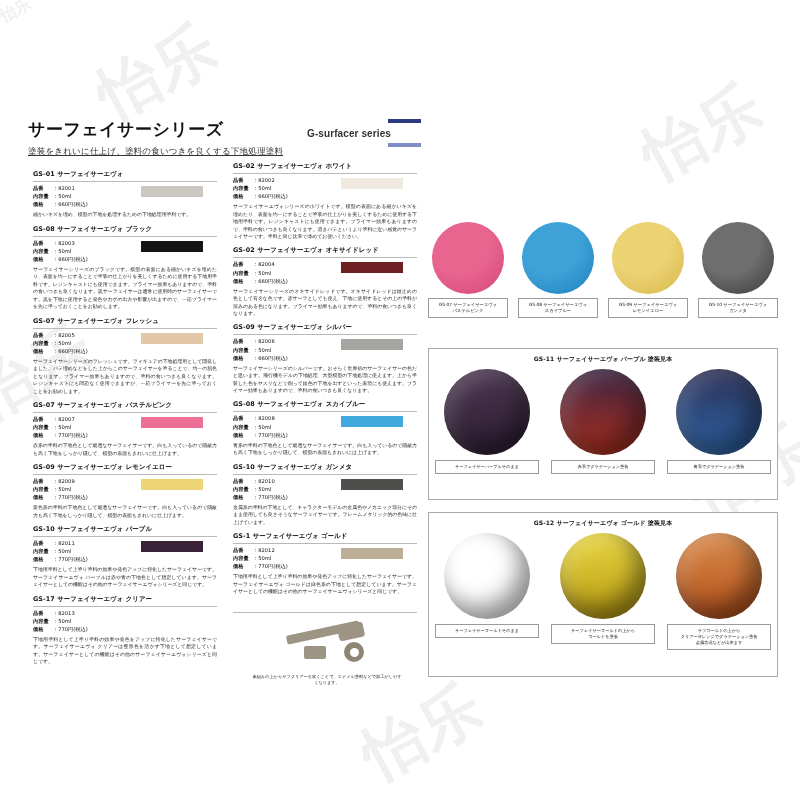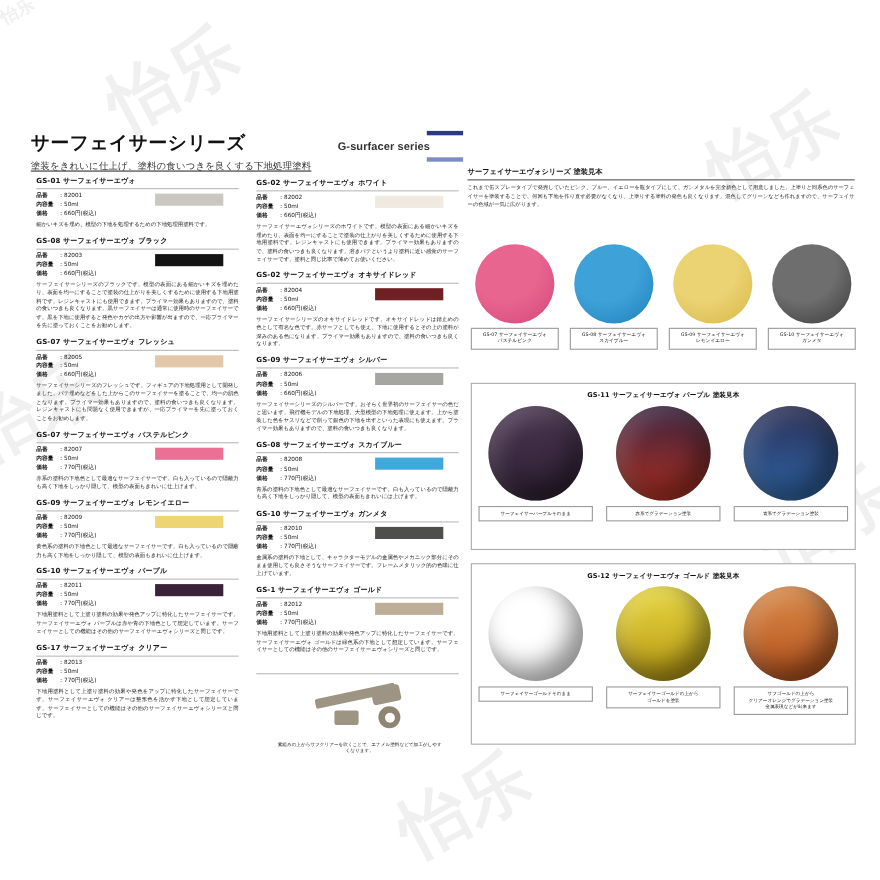--- a/index.html
+++ b/index.html
@@ -35,21 +35,21 @@
     position:absolute;left:307px;top:128px;
     font-size:10px;font-weight:700;color:#333;letter-spacing:.1px;
     font-family:"Liberation Sans",sans-serif;
   }
   .bar{position:absolute;left:388px;width:33px;height:4px;}
   .bar-top{top:119px;background:#2d3a80;}
   .bar-bot{top:143px;background:#7f8cc4;}
 
   
   .col{position:absolute;width:184px;}
-  .colA{left:33px;top:160px;}
+  .colA{left:33px;top:170px;}
   .colB{left:233px;top:162px;}
 
   .prod{margin-bottom:6px;}
   .prod-title{
     font-size:6.4px;font-weight:700;color:#111;letter-spacing:.1px;
     padding-bottom:2px;margin-bottom:0;
   }
   .rule{height:1px;background:#b9b9b9;margin-bottom:2px;}
   .spec-row{display:flex;align-items:flex-start;}
   .spec{flex:0 0 108px;}
@@ -305,25 +305,20 @@
     <div class="photo">
       <div class="pt" style="left:34px;top:6px;width:74px;height:9px;border-radius:2px;transform:rotate(-12deg);"></div>
       <div class="pt" style="left:86px;top:2px;width:26px;height:15px;border-radius:3px;transform:rotate(-12deg);"></div>
       <div class="pt" style="left:52px;top:24px;width:22px;height:13px;border-radius:2px;"></div>
       <div class="pt" style="left:92px;top:20px;width:20px;height:20px;border-radius:50%;background:#8e8573;"></div>
       <div class="pt" style="left:98px;top:26px;width:9px;height:9px;border-radius:50%;background:#ffffff;"></div>
     </div>
     <div class="photo-cap">素組みの上からサフクリアーを吹くことで、エナメル塗料などで加工がしやすくなります。</div>
   </div>
 
-  <div class="rp">
-    <div class="rp-title">サーフェイサーエヴォシリーズ 塗装見本</div>
-    <div class="rp-rule"></div>
-    <div class="rp-lead">これまで缶スプレータイプで発売していたピンク、ブルー、イエローを瓶タイプにして、ガンメタルを完全新色として用意しました。上塗りと同系色のサーフェイサーを塗装することで、何回も下地を作り直す必要がなくなり、上塗りする塗料の発色も良くなります。混色してグリーンなども作れますので、サーフェイサーの色域が一気に広がります。</div>
-  </div>
 
   <div class="sw-grid" id="sw-grid">
       <div class="sw-cell">
         <div class="ball" style="background: radial-gradient(circle at 38% 30%, rgb(232, 101, 143) 0%, rgb(232, 101, 143) 45%, rgb(212, 70, 122) 100%);"></div>
         <div class="cap" style="white-space: pre-line;">GS-07 サーフェイサーエヴォ
 パステルピンク</div>
       </div>
       <div class="sw-cell">
         <div class="ball" style="background: radial-gradient(circle at 38% 30%, rgb(62, 162, 216) 0%, rgb(62, 162, 216) 45%, rgb(31, 127, 186) 100%);"></div>
         <div class="cap" style="white-space: pre-line;">GS-08 サーフェイサーエヴォ

